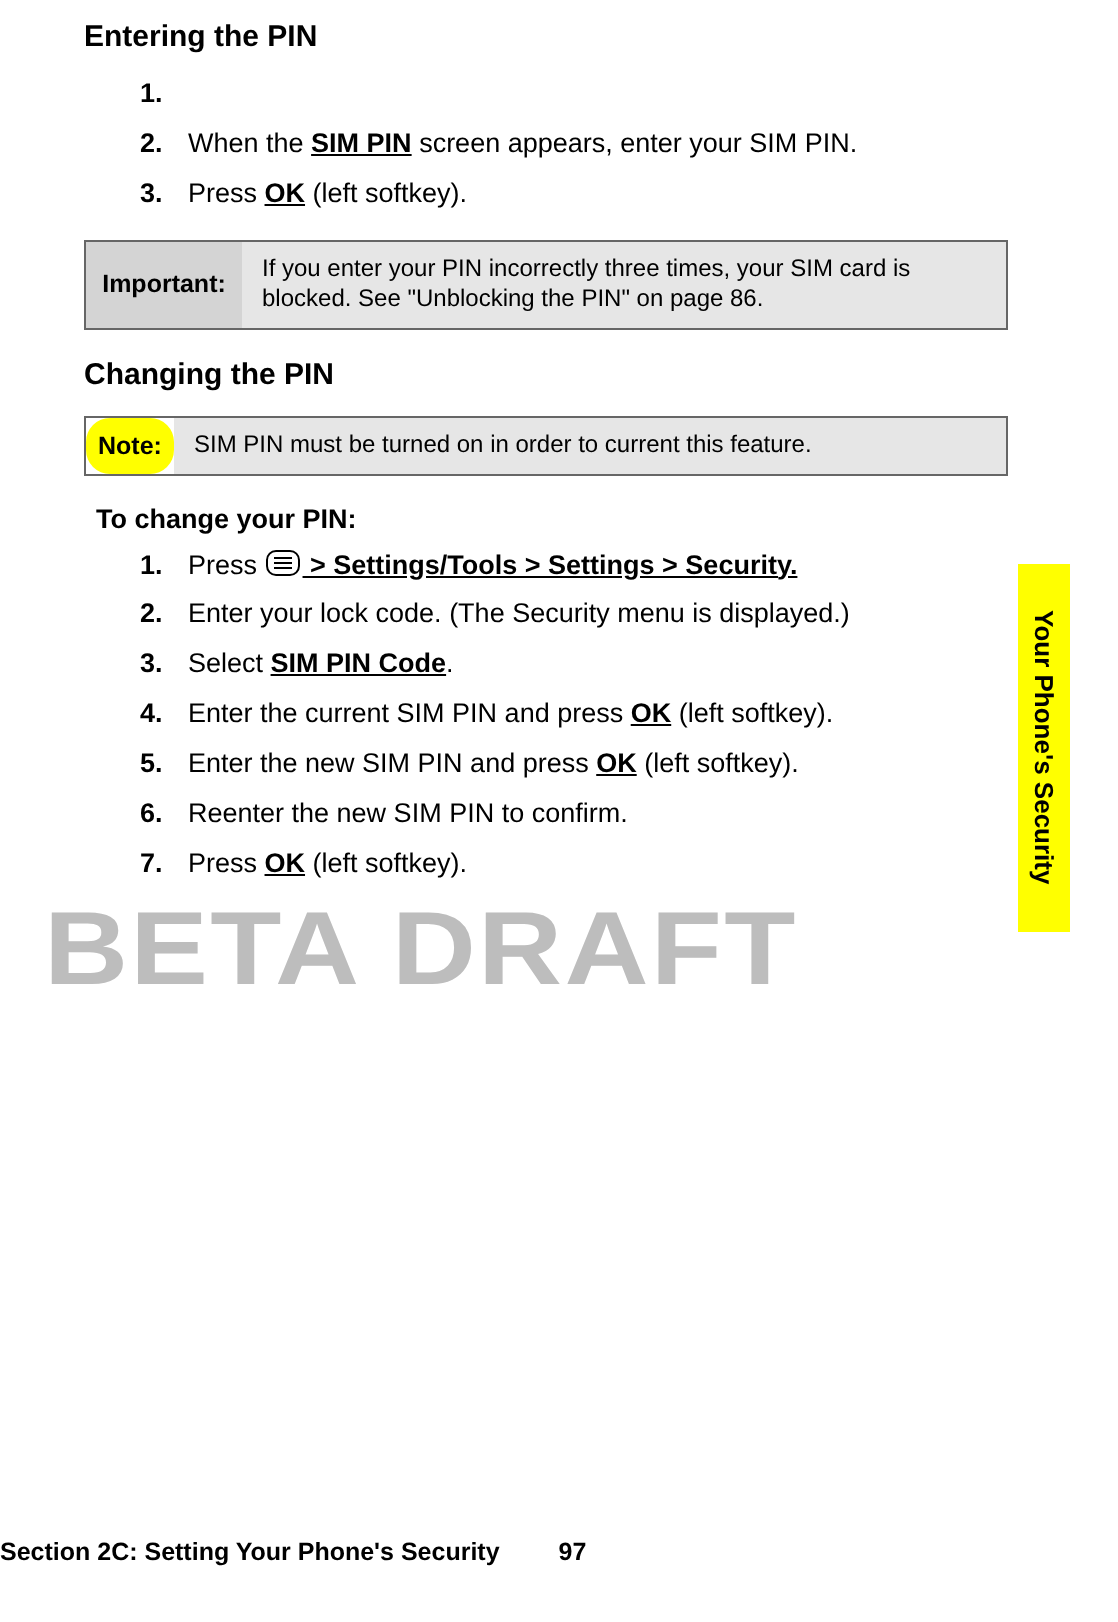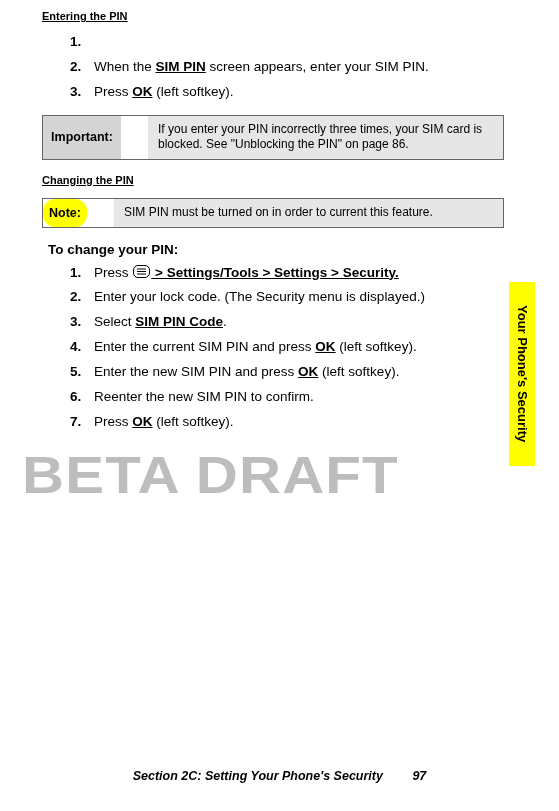--- a/index.html
+++ b/index.html
@@ -8,24 +8,23 @@
       height: 811px;
       background: #fff;
       font-family: Arial, Helvetica, sans-serif;
       position: relative;
       color: #000;
     }
     .content {
       padding: 10px 55px 0 42px;
     }
     .h1 {
-      font-size: 11px;
+      font-size: 15px;
       font-weight: bold;
       margin-bottom: 10px;
-      text-decoration: underline;
     }
     .lead {
       font-size: 13.5px;
       font-weight: bold;
       margin: 6px 0 6px 6px;
     }
     .steps {
       padding-left: 28px;
     }
     .step {
@@ -37,21 +36,20 @@
     .step-num {
       font-weight: bold;
       width: 24px;
       flex-shrink: 0;
     }
     .step-txt b { font-weight: bold; text-decoration: underline; }
     .box {
       display: flex;
       border: 1px solid #666;
       margin: 12px 0 14px 0;
-      gap: 27px;
     }
     .box-label {
       display: flex;
       align-items: center;
       justify-content: center;
       font-size: 12.5px;
       font-weight: bold;
       padding: 0 6px;
       white-space: nowrap;
     }
@@ -93,23 +91,22 @@
     .side-tab span {
       writing-mode: vertical-rl;
       font-size: 13px;
       font-weight: bold;
       white-space: nowrap;
     }
     .footer {
       position: absolute;
       bottom: 28px;
       width: 100%;
-      text-align: center;
+      text-align: left;
       font-size: 12.5px;
-      font-style: italic;
     }
     .footer .sec { font-weight: bold; }
     .footer .pg { font-weight: bold; margin-left: 26px; }
     .menu-key {
       display: inline-flex;
       border: 1px solid #000;
       border-radius: 5px;
       width: 17px;
       height: 13px;
       align-items: center;

